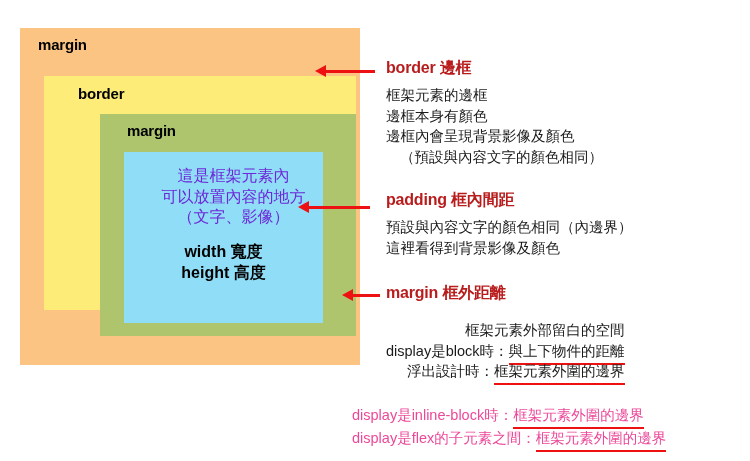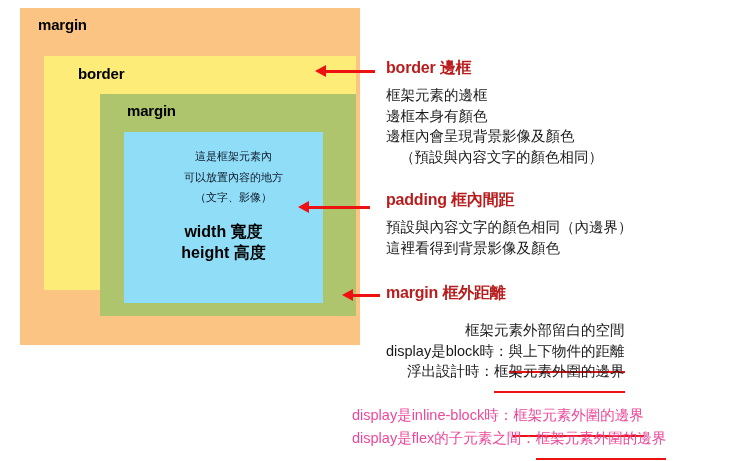--- a/index.html
+++ b/index.html
@@ -6,21 +6,21 @@
   html, body {
     width: 750px; height: 461px;
     background: #ffffff;
     font-family: "Liberation Sans", "DejaVu Sans", sans-serif;
     overflow: hidden;
   }
   #stage { position: relative; width: 750px; height: 461px; background: #fff; }
 
   
   .box-margin {
-    position: absolute; left: 20px; top: 8px;
+    position: absolute; left: 20px; top: 28px;
     width: 340px; height: 337px;
     background: #fcc483;
   }
   .box-border {
     position: absolute; left: 24px; top: 48px;
     width: 312px; height: 234px;
     background: #fdec78;
   }
   .box-padding {
     position: absolute; left: 56px; top: 38px;
@@ -45,22 +45,22 @@
   .lbl-border  { left: 34px; top: 9px; }
   .lbl-padding { left: 27px; top: 8px; }
 
   
   .content-text {
     position: absolute;
     left: 0; right: 0; top: 14px;
     text-align: center;
   }
   .content-text .soft {
-    font-size: 11px;
-    color: #0f172a;
+    font-size: 16px;
+    color: #6d28d9;
     line-height: 20.5px;
     white-space: nowrap;
     margin-left: 20px;
   }
   .content-text .strong {
     font-size: 16px;
     font-weight: bold;
     color: #000;
     line-height: 21px;
     white-space: nowrap;
@@ -92,21 +92,21 @@
     letter-spacing: -0.2px;
   }
   .ann-body { margin-top: 6px; }
   .ann-body .line {
     font-size: 14.5px;
     color: #1a1a1a;
     line-height: 20.5px;
     white-space: nowrap;
   }
   .ann-body .indent { padding-left: 14px; }
-  .u { border-bottom: 2px solid #ee1111; padding-bottom: 12px; }
+  .u { border-bottom: 2px solid #ee1111; padding-bottom: 4px; }
 
   .ann-border  { top: 58px; }
   .ann-padding { top: 190px; }
   .ann-margin  { top: 283px; }
 
   .ann-margin .ann-body { margin-top: 16px; text-align: right; }
 
   .tail { position: absolute; left: 352px; top: 404px; }
   .tail .line {
     font-size: 14.5px;

